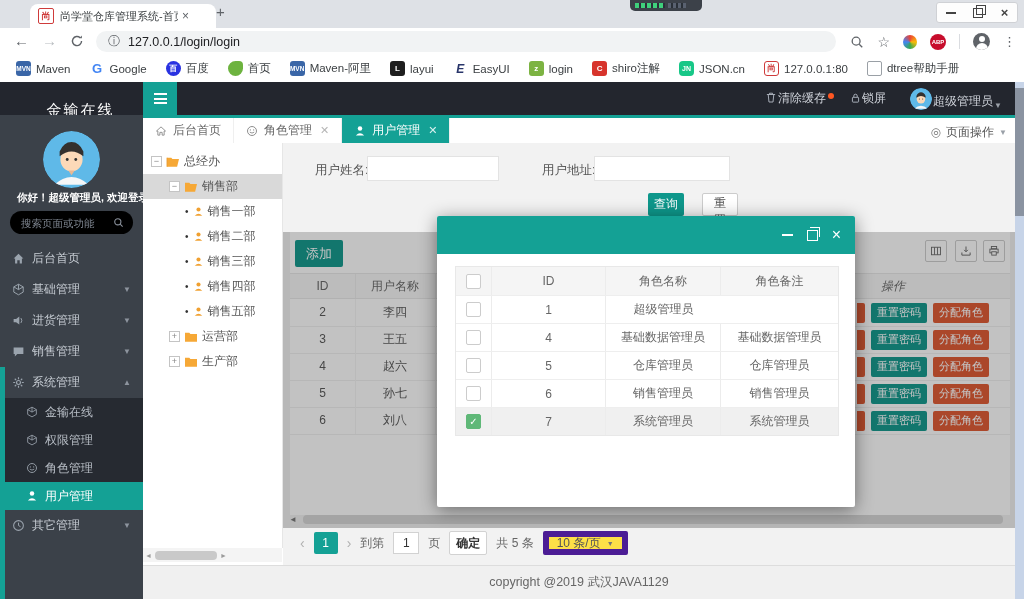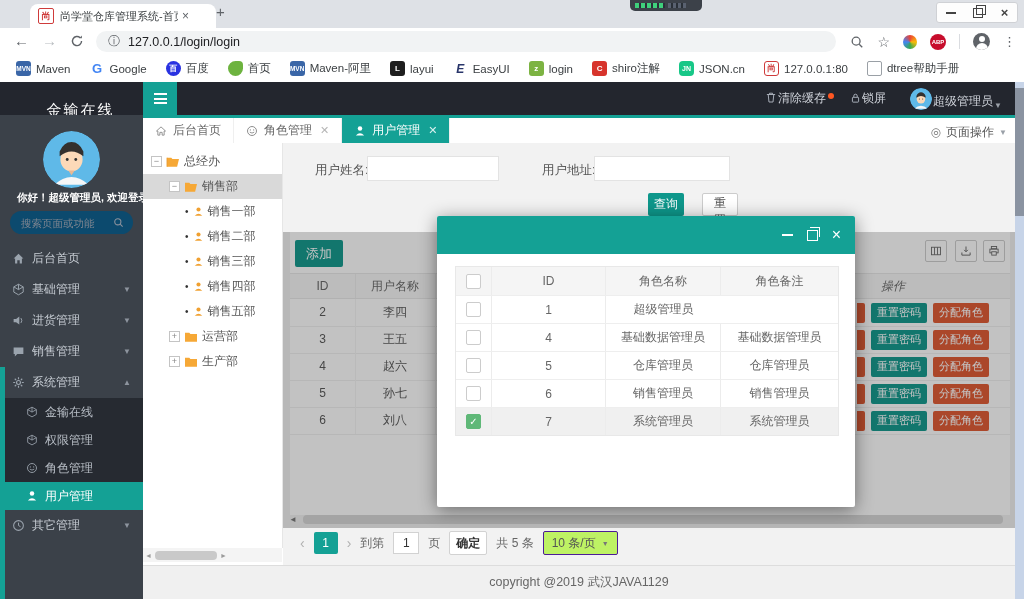--- a/index.html
+++ b/index.html
@@ -76,21 +76,21 @@
   .hdr-ic{color:#aab0ba;}
   .avatar-sm{width:22px;height:22px;border-radius:50%;overflow:hidden;flex:none;}
   .caret{font-size:8px;color:#9aa0a8;}
 
   
   #sidebar{position:absolute;left:0;top:115px;width:143px;height:484px;background:#3b4149;}
   #sidebar:after{content:"";position:absolute;left:0;top:252px;bottom:0;width:5px;background:#14a195;}
   #side-avatar{position:absolute;left:43px;top:16px;width:57px;height:57px;border-radius:50%;overflow:hidden;}
   #greeting{position:absolute;left:0;top:76px;width:166px;text-align:center;color:#fff;font-size:10.5px;
         font-weight:bold;white-space:nowrap;overflow:hidden;}
-  #side-search{position:absolute;left:10px;top:96px;right:10px;height:23px;background:#0c4a6e;border-radius:12px;
+  #side-search{position:absolute;left:10px;top:96px;right:10px;height:23px;background:#000000;border-radius:12px;
         display:flex;align-items:center;padding:0 9px;}
   #side-search input{flex:1;background:transparent;border:0;outline:0;color:#aab0ba;font-size:10.5px;width:80px;}
   #side-search input::placeholder{color:#7e8590;}
   #menu{position:absolute;left:0;top:128px;width:143px;}
   .m-item{height:31px;display:flex;align-items:center;padding:0 12px;color:#c6ccd3;font-size:12px;gap:7px;}
   .m-item .mi{color:#9aa3ad;display:flex;}
   .m-item .sp{flex:1;}
   .m-caret{font-size:8px;color:#8d949e;}
   #submenu{background:#262a31;}
   .s-item{height:28px;display:flex;align-items:center;padding:0 12px 0 26px;color:#b9bfc7;font-size:12px;gap:7px;}
@@ -162,21 +162,21 @@
   #main-hscroll .ar{font-size:8px;color:#777;margin-left:6px;}
   #main-hscroll .thm{margin-left:6px;width:700px;height:9px;background:#d6d6d6;border-radius:4px;}
 
   #pager{position:absolute;left:17px;top:388px;height:24px;display:flex;align-items:center;gap:9px;font-size:12px;color:#666;}
   .pg-arrow{color:#b0b0b0;font-size:14px;}
   .pg-cur{width:24px;height:22px;background:#14a195;color:#fff;display:flex;align-items:center;justify-content:center;border-radius:2px;}
   .pg-input{width:26px;height:22px;border:1px solid #d2d2d2;background:#fff;text-align:center;font-size:12px;color:#333;
         box-sizing:border-box;outline:0;}
   .pg-ok{width:38px;height:24px;background:#fff;border:1px solid #d2d2d2;font-weight:bold;font-size:12px;color:#333;
         border-radius:2px;box-sizing:border-box;}
-  .pg-size{height:24px;border:1px solid #4c1d95;background:#bef264;border-radius:2px;display:flex;align-items:center;
+  .pg-size{height:24px;border:6px solid #4c1d95;background:#fde047;border-radius:2px;display:flex;align-items:center;
         padding:0 8px;gap:6px;box-sizing:border-box;color:#555;}
   .pg-size .dn{font-size:7px;color:#777;}
 
   #footer{position:absolute;left:143px;top:565px;width:872px;height:34px;background:#f0f0f0;border-top:1px solid #ddd;
         box-sizing:border-box;text-align:center;line-height:33px;font-size:12.5px;color:#666;}
 
   
   #dim{position:absolute;left:283px;top:232px;width:732px;height:296px;background:rgba(30,30,30,0.27);z-index:40;}
   #modal{position:absolute;left:437px;top:216px;width:418px;height:291px;background:#fff;z-index:50;
         box-shadow:0 3px 18px rgba(0,0,0,0.45);border-radius:2px;overflow:hidden;}

